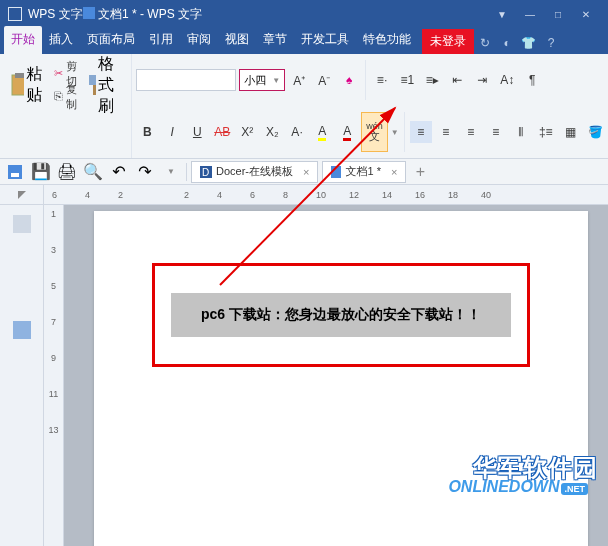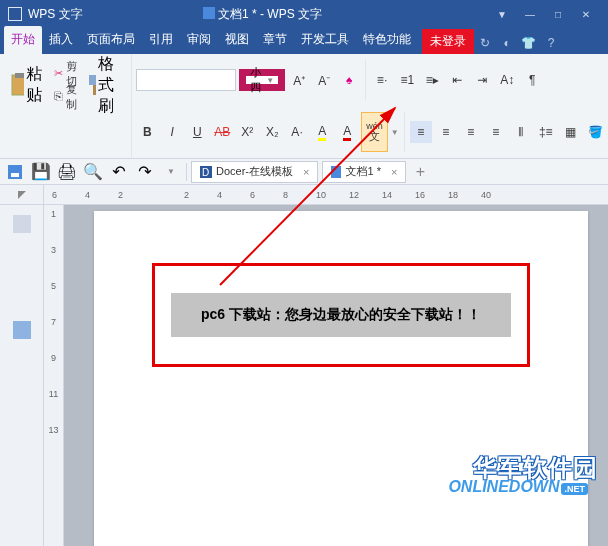--- a/index.html
+++ b/index.html
@@ -1,37 +1,37 @@
 <!DOCTYPE html>
 <html><head>
 <meta charset="utf-8">
 <style>
 *{margin:0;padding:0;box-sizing:border-box;font-family:"Microsoft YaHei",Arial,sans-serif;user-select:none}
 body{width:608px;height:546px;background:#fff;overflow:hidden;position:relative}
 .titlebar{height:28px;background:#2b579a;display:flex;align-items:center;color:#fff;font-size:12px;padding:4px 8px}
 .titlebar .app-icon{width:14px;height:14px;border:1px solid #dce6f2;margin-right:6px}
 .titlebar .app{flex:0 0 auto}
-.titlebar .doc{margin-left:120px}
+.titlebar .doc{}
 .titlebar .spacer{flex:1}
 .titlebar .winbtn{width:28px;height:22px;display:flex;align-items:center;justify-content:center;color:#cdd9ed;font-size:10px}
 .menubar{height:26px;background:#2b579a;display:flex;align-items:flex-end;font-size:12px;color:#fff;padding-left:4px}
 .menubar .mi{padding:5px 7px 6px 7px;cursor:pointer}
 .menubar .mi.active{background:#f1f4f7;color:#a21caf;border-radius:2px 2px 0 0}
 .menubar .loginbtn{background:#e81123;color:#fff;padding:4px 8px;margin-left:4px}
 .menubar .ricon{width:22px;height:22px;display:flex;align-items:center;justify-content:center;color:#b7cbe6;font-size:12px}
 .ribbon{background:#f1f4f7;border-bottom:1px solid #d0d7e2;display:flex}
 .ribbon .leftgrp{display:flex;flex-direction:column;padding:4px;border-right:1px solid #e0e6ef}
 .ribbon .row{display:flex;align-items:center;gap:3px;padding:2px 4px}
 .ribbon .btn{height:22px;min-width:22px;display:flex;align-items:center;justify-content:center;font-size:12px;color:#3a3a3a;padding:0 3px;cursor:pointer}
 .ribbon .btn.txt{font-size:11px}
 .ribbon .bigbtn{width:40px;height:50px;display:flex;flex-direction:row;align-items:center;justify-content:flex-start;font-size:16px;gap:2px}
 .ribbon .bigicon{width:24px;height:24px}
 .ribbon .sep{width:1px;height:40px;background:#e0e6ef;margin:4px 2px}
 .ribbon .fontbox{height:22px;border:1px solid #c5cdd9;background:#fff;width:100px}
-.ribbon .sizebox{height:22px;border:7px solid #be185d;background:#fff;width:46px;font-size:11px;display:flex;align-items:center;padding:0 4px}
+.ribbon .sizebox{height:22px;border:1px solid #be185d;background:#fff;width:46px;font-size:11px;display:flex;align-items:center;padding:0 4px}
 .ribbon .hlbtn{border:1px solid #f7b84f;background:#ffe9bf;padding:1px}
 .ribbon svg{display:block}
 .qat{height:26px;background:#f1f4f7;border-bottom:1px solid #d0d7e2;display:flex;align-items:center;padding:0 4px;gap:4px}
 .qat .qb{width:22px;height:22px;display:flex;align-items:center;justify-content:center;cursor:pointer}
 .qat .tab{height:22px;display:flex;align-items:center;gap:4px;padding:0 8px;border:1px solid #c5cdd9;background:#fff;font-size:11px;color:#333}
 .qat .tab.active{background:#fff}
 .qat .tab .close{margin-left:6px;color:#888}
 .qat .plus{width:20px;height:20px;display:flex;align-items:center;justify-content:center;color:#888}
 .rulerbar{height:20px;background:#eef2f7;border-bottom:1px solid #d0d7e2;display:flex;font-size:9px;color:#666}
 .rulerbar .corner{width:44px;border-right:1px solid #d0d7e2;display:flex;align-items:center;justify-content:center}

